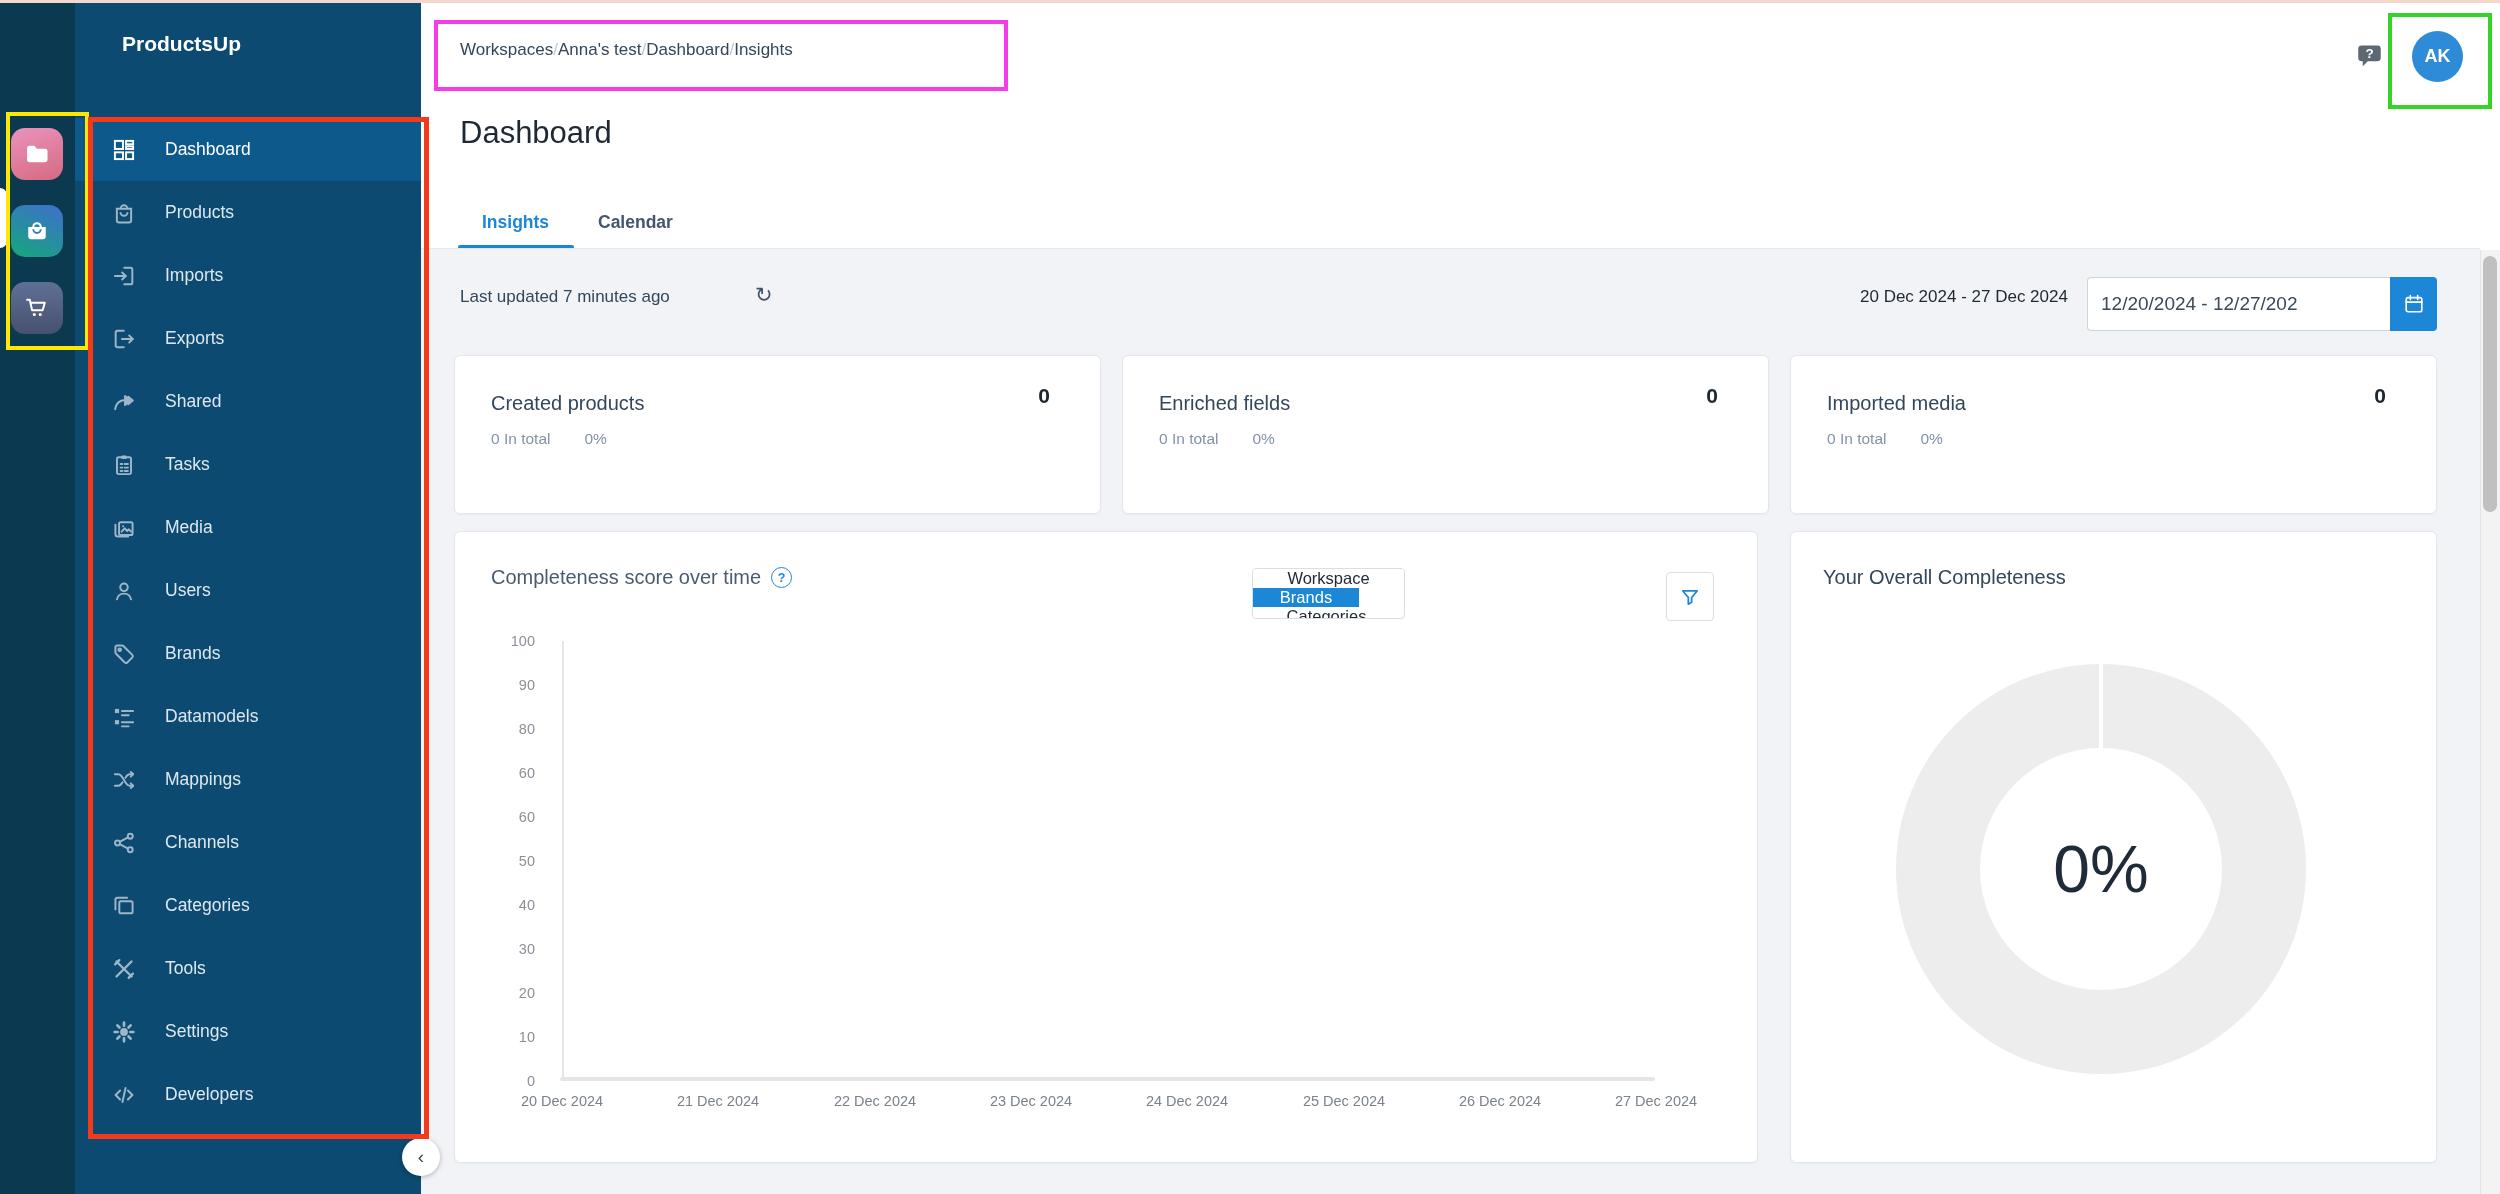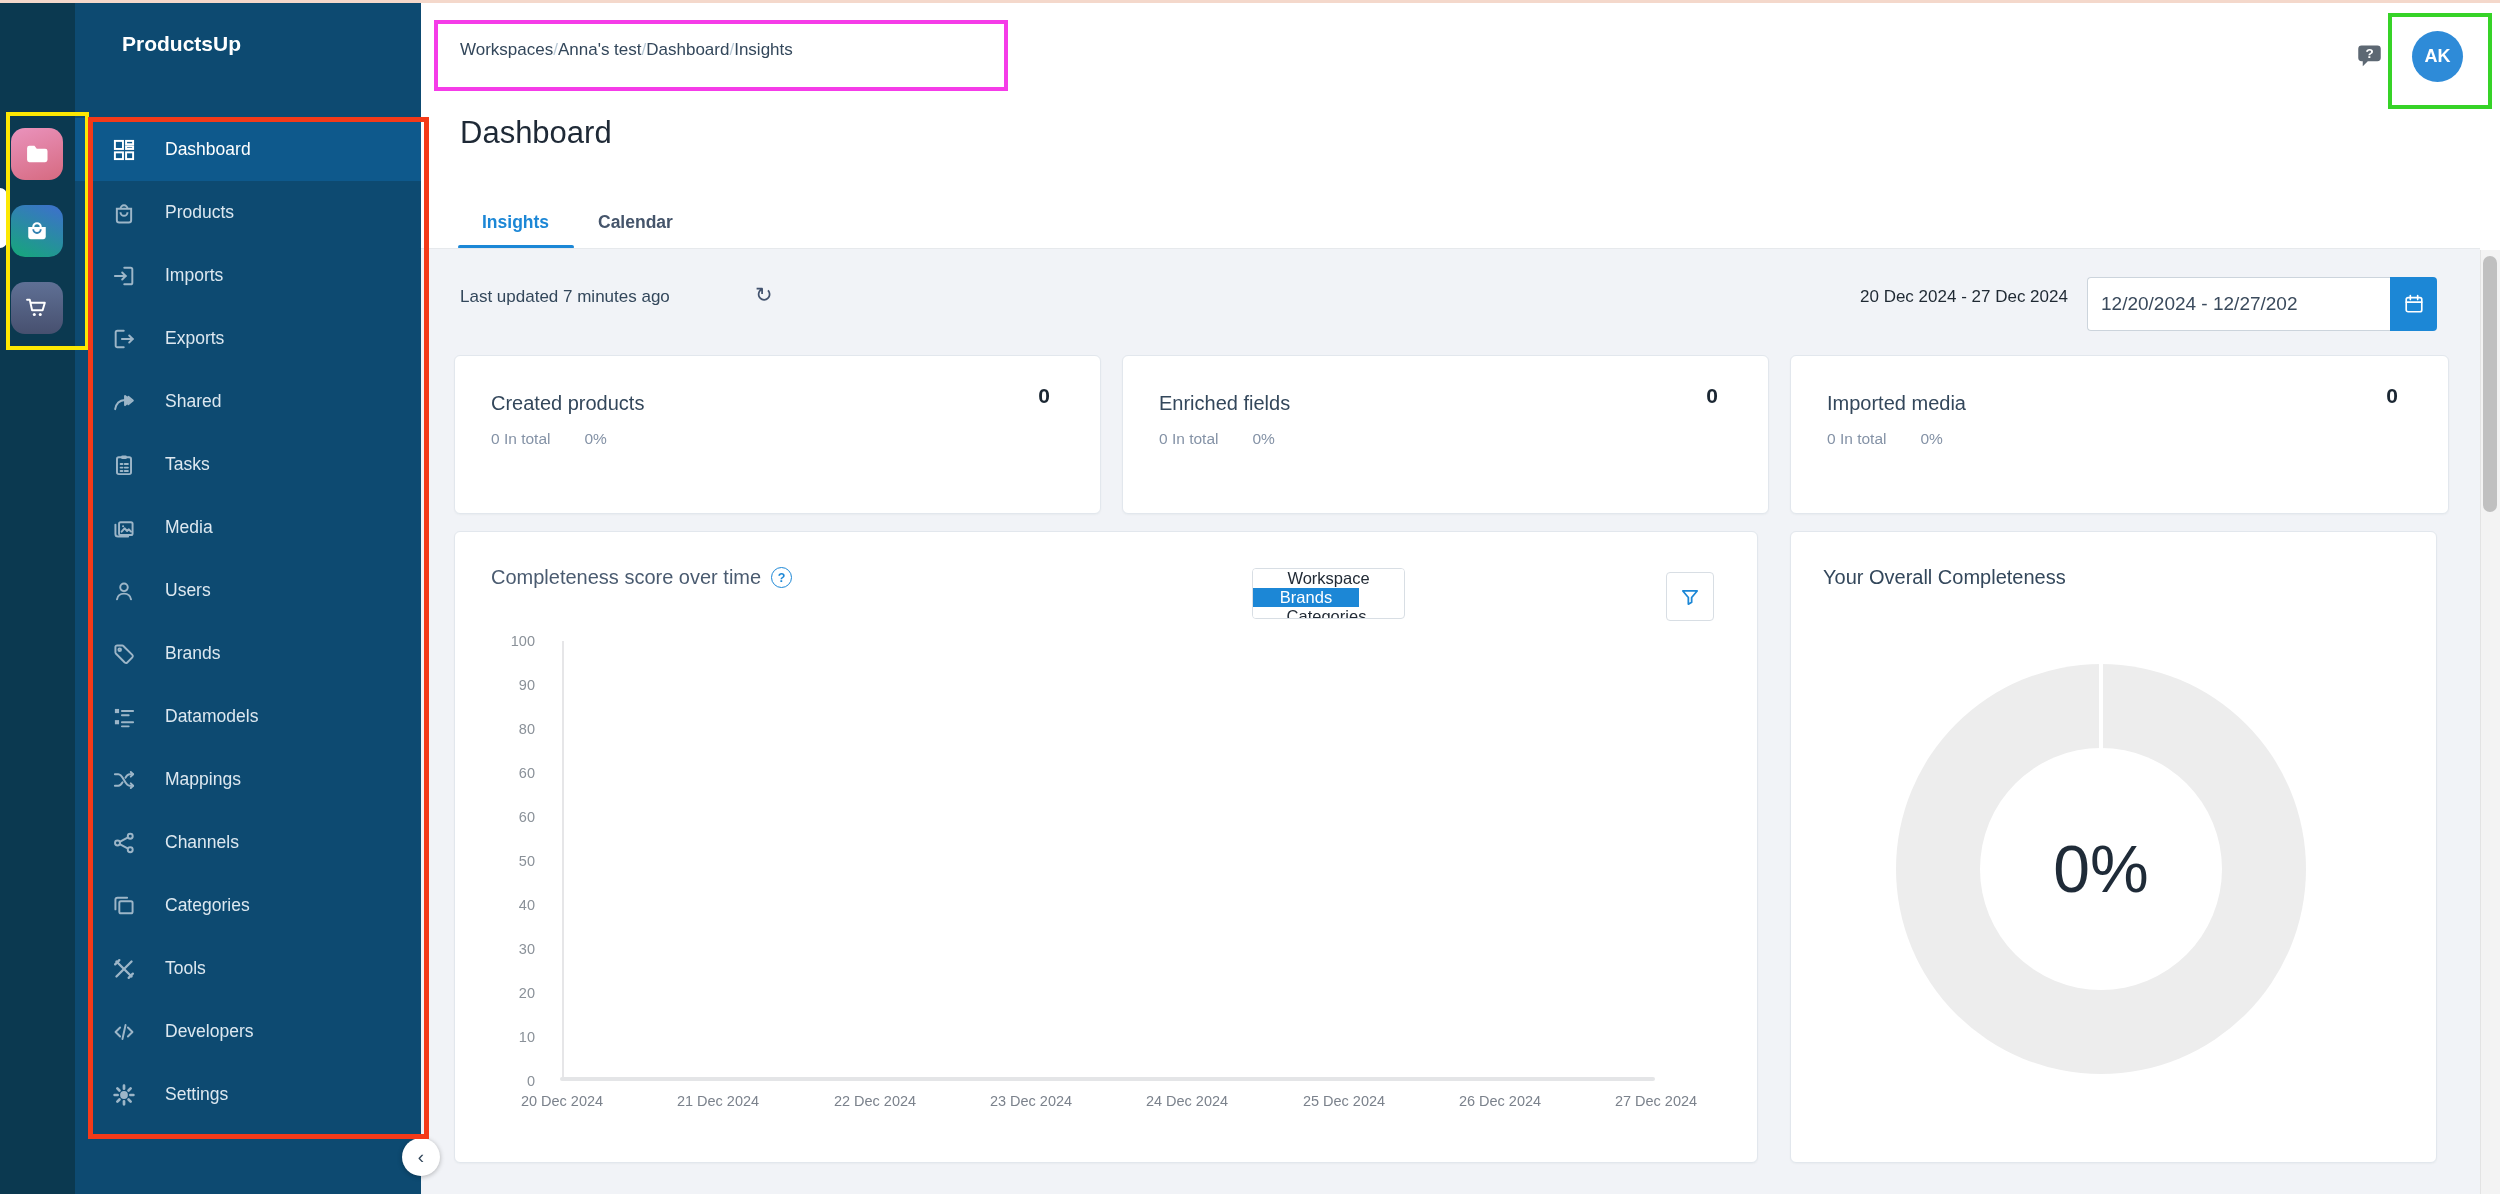--- a/index.html
+++ b/index.html
@@ -55,21 +55,21 @@
   #refresh-btn{left:755px;top:283px;font-size:21px;color:#42526e;cursor:pointer;}
   #range-label{left:1860px;top:287px;width:220px;font-size:17px;font-weight:500;color:#1f2933;}
   #date-input{left:2087px;top:277px;width:289px;height:52px;border:1px solid #ccd4dc;border-right:none;
               border-radius:4px 0 0 4px;background:#fff;font-family:"Liberation Sans",sans-serif;
               font-size:19px;color:#3a4a5c;padding:0 0 0 13px;outline:none;white-space:nowrap;overflow:hidden;}
   #cal-btn{left:2390px;top:277px;width:47px;height:54px;background:#1c87d6;border:none;
            border-radius:0 4px 4px 0;display:flex;align-items:center;justify-content:center;cursor:pointer;}
 
   .card{background:#fff;border:1px solid #e2e7ed;border-radius:6px;box-shadow:0 1px 2px rgba(25,40,60,.04);}
   .stat{top:355px;width:645px;height:157px;}
-  #stat-0{left:454px;} #stat-1{left:1122px;} #stat-2{left:1790px;padding-left:12px;}
+  #stat-0{left:454px;} #stat-1{left:1122px;} #stat-2{left:1790px;}
   .stat .stitle{position:absolute;left:36px;top:36px;font-size:20px;color:#33475b;}
   .stat .svalue{position:absolute;right:50px;top:28px;font-size:21px;font-weight:bold;color:#1b2733;}
   .stat .ssub{position:absolute;left:36px;top:74px;font-size:15.5px;color:#8492a6;display:flex;gap:34px;}
 
   #chart-card{left:454px;top:531px;width:1302px;height:630px;}
   #chart-title-row{position:absolute;left:36px;top:34px;display:flex;align-items:center;gap:10px;}
   #chart-title{font-size:20px;color:#4a5b70;}
   #chart-help{width:19px;height:19px;border:1.5px solid #1c87d6;border-radius:50%;color:#1c87d6;
               font-size:12.5px;font-weight:bold;display:flex;align-items:center;justify-content:center;cursor:pointer;}
   #toggle-group{position:absolute;left:797px;top:36px;height:49px;display:flex;border:1px solid #d8dee4;
@@ -298,37 +298,37 @@
             <path d="M4.2 15.8L15.8 4.2M4.2 4.2l11.6 11.6"></path>
             <path d="M3.2 6.4L6.4 3.2"></path>
             <path d="M13.6 16.8l3.2-3.2"></path>
           </svg>
         </span>
       <span class="slabel">Tools</span>
     </div>
 
     <div class="sitem">
       <span class="mi">
+          <svg viewBox="0 0 20 20" fill="none" stroke="currentColor" stroke-width="2.1" stroke-linecap="round">
+            <circle cx="10" cy="10" r="3" fill="currentColor" stroke="none"></circle>
+            <path d="M10 2.8v2.3M10 14.9v2.3M2.8 10h2.3M14.9 10h2.3M4.9 4.9l1.6 1.6M13.5 13.5l1.6 1.6M15.1 4.9l-1.6 1.6M6.5 13.5l-1.6 1.6"></path>
+          </svg>
+        </span>
+      <span class="slabel">Settings</span>
+    </div>
+
+    <div class="sitem">
+      <span class="mi">
           <svg viewBox="0 0 20 20" fill="none" stroke="currentColor" stroke-width="1.5" stroke-linecap="round" stroke-linejoin="round">
             <path d="M7 6.5L3.5 10 7 13.5"></path>
             <path d="M13 6.5L16.5 10 13 13.5"></path>
             <path d="M11.2 4.6l-2.4 10.8"></path>
           </svg>
         </span>
       <span class="slabel">Developers</span>
-    </div>
-
-    <div class="sitem">
-      <span class="mi">
-          <svg viewBox="0 0 20 20" fill="none" stroke="currentColor" stroke-width="2.1" stroke-linecap="round">
-            <circle cx="10" cy="10" r="3" fill="currentColor" stroke="none"></circle>
-            <path d="M10 2.8v2.3M10 14.9v2.3M2.8 10h2.3M14.9 10h2.3M4.9 4.9l1.6 1.6M13.5 13.5l1.6 1.6M15.1 4.9l-1.6 1.6M6.5 13.5l-1.6 1.6"></path>
-          </svg>
-        </span>
-      <span class="slabel">Settings</span>
     </div>
   </div>
 
   <div class="abs" id="collapse">
     <span>‹</span>
   </div>
   <div class="abs" id="edge-handle"></div>
 
   <div class="abs" id="content"></div>
   <div class="abs" id="graybody"></div>

